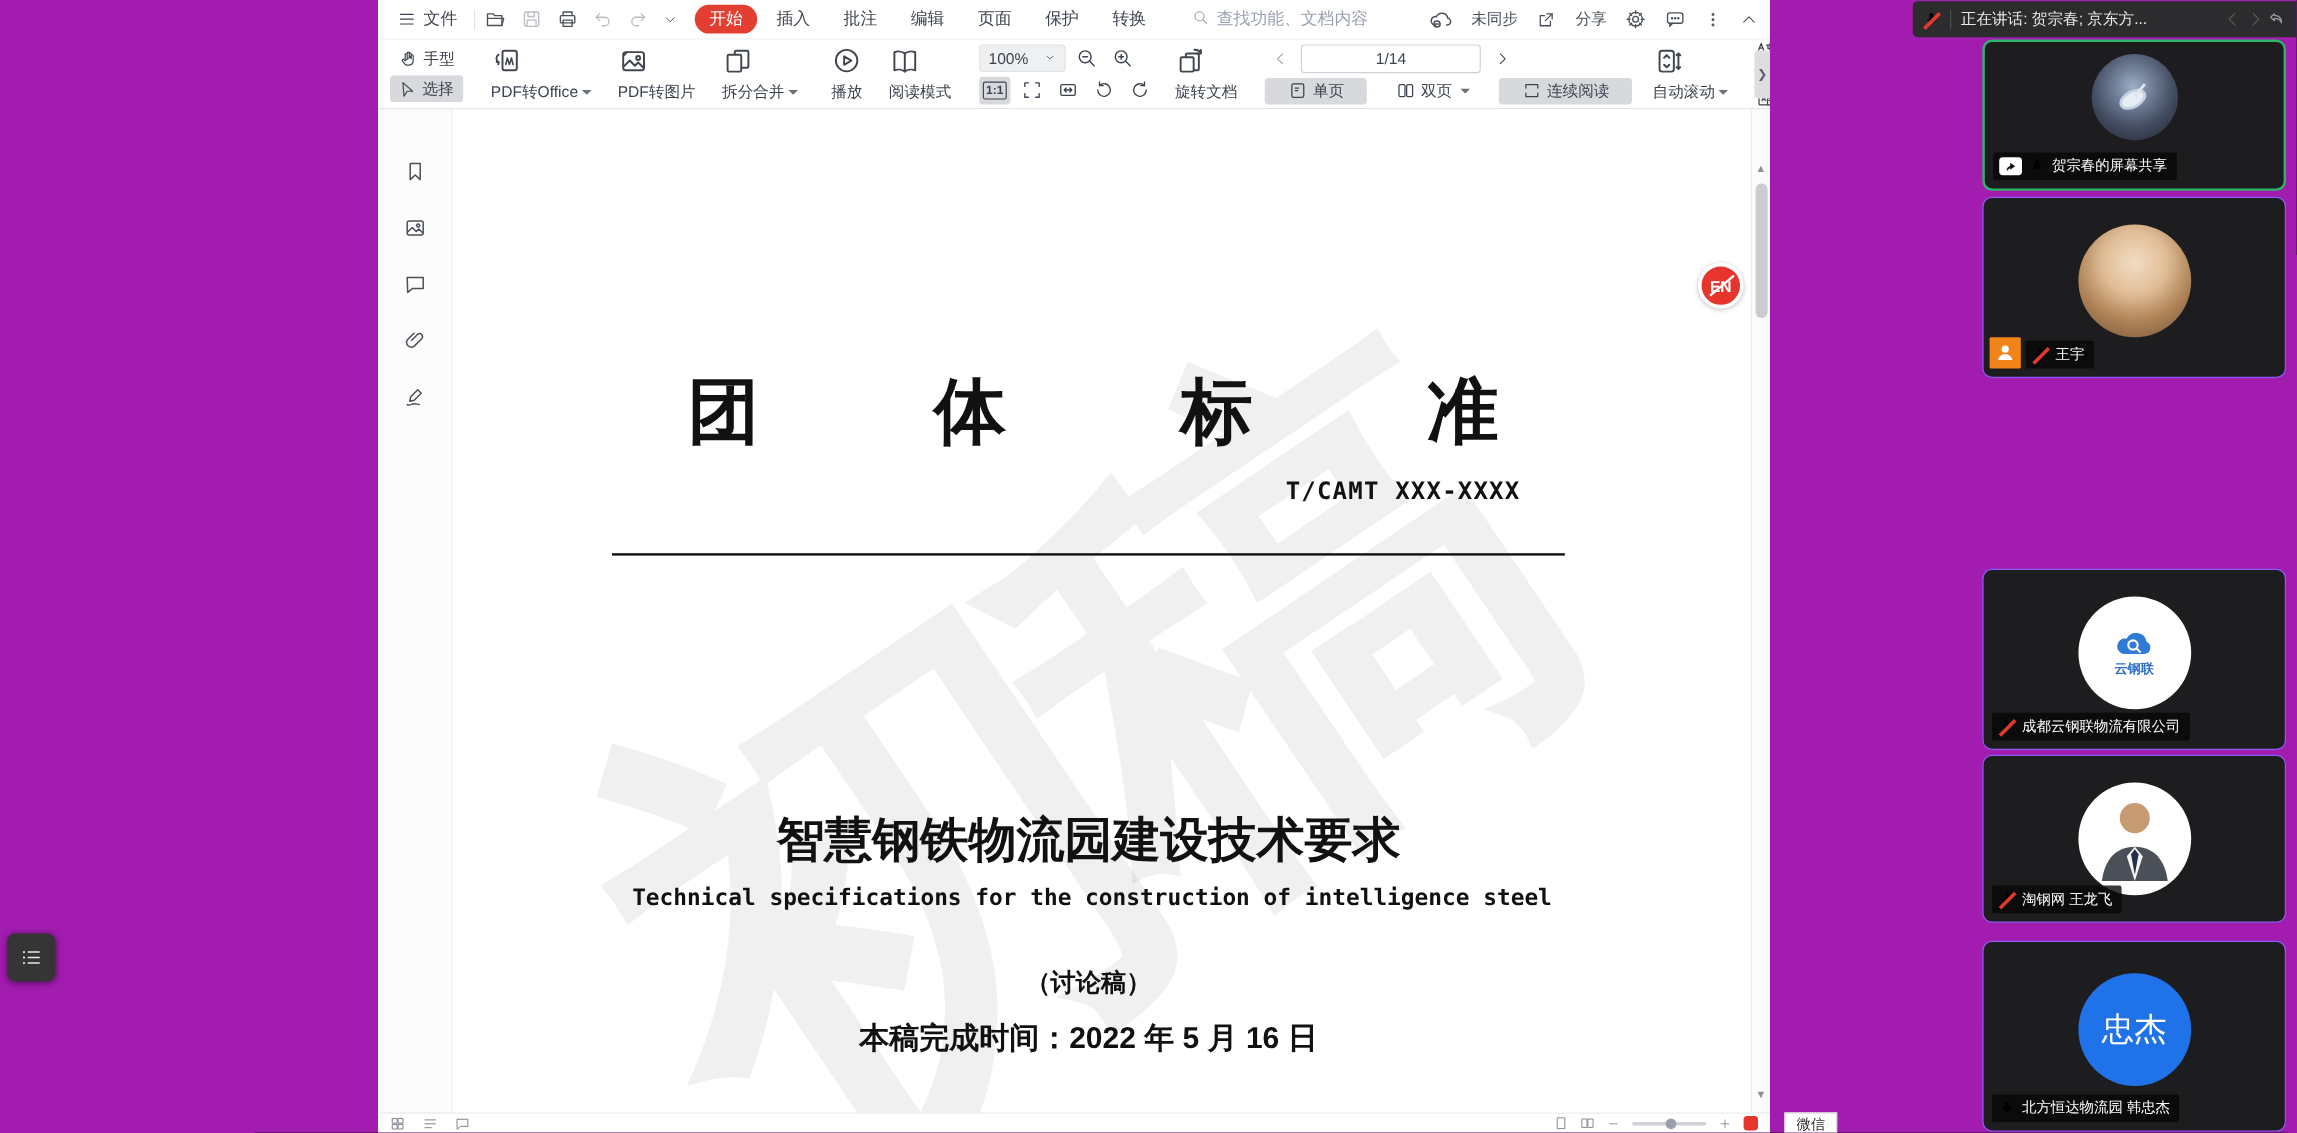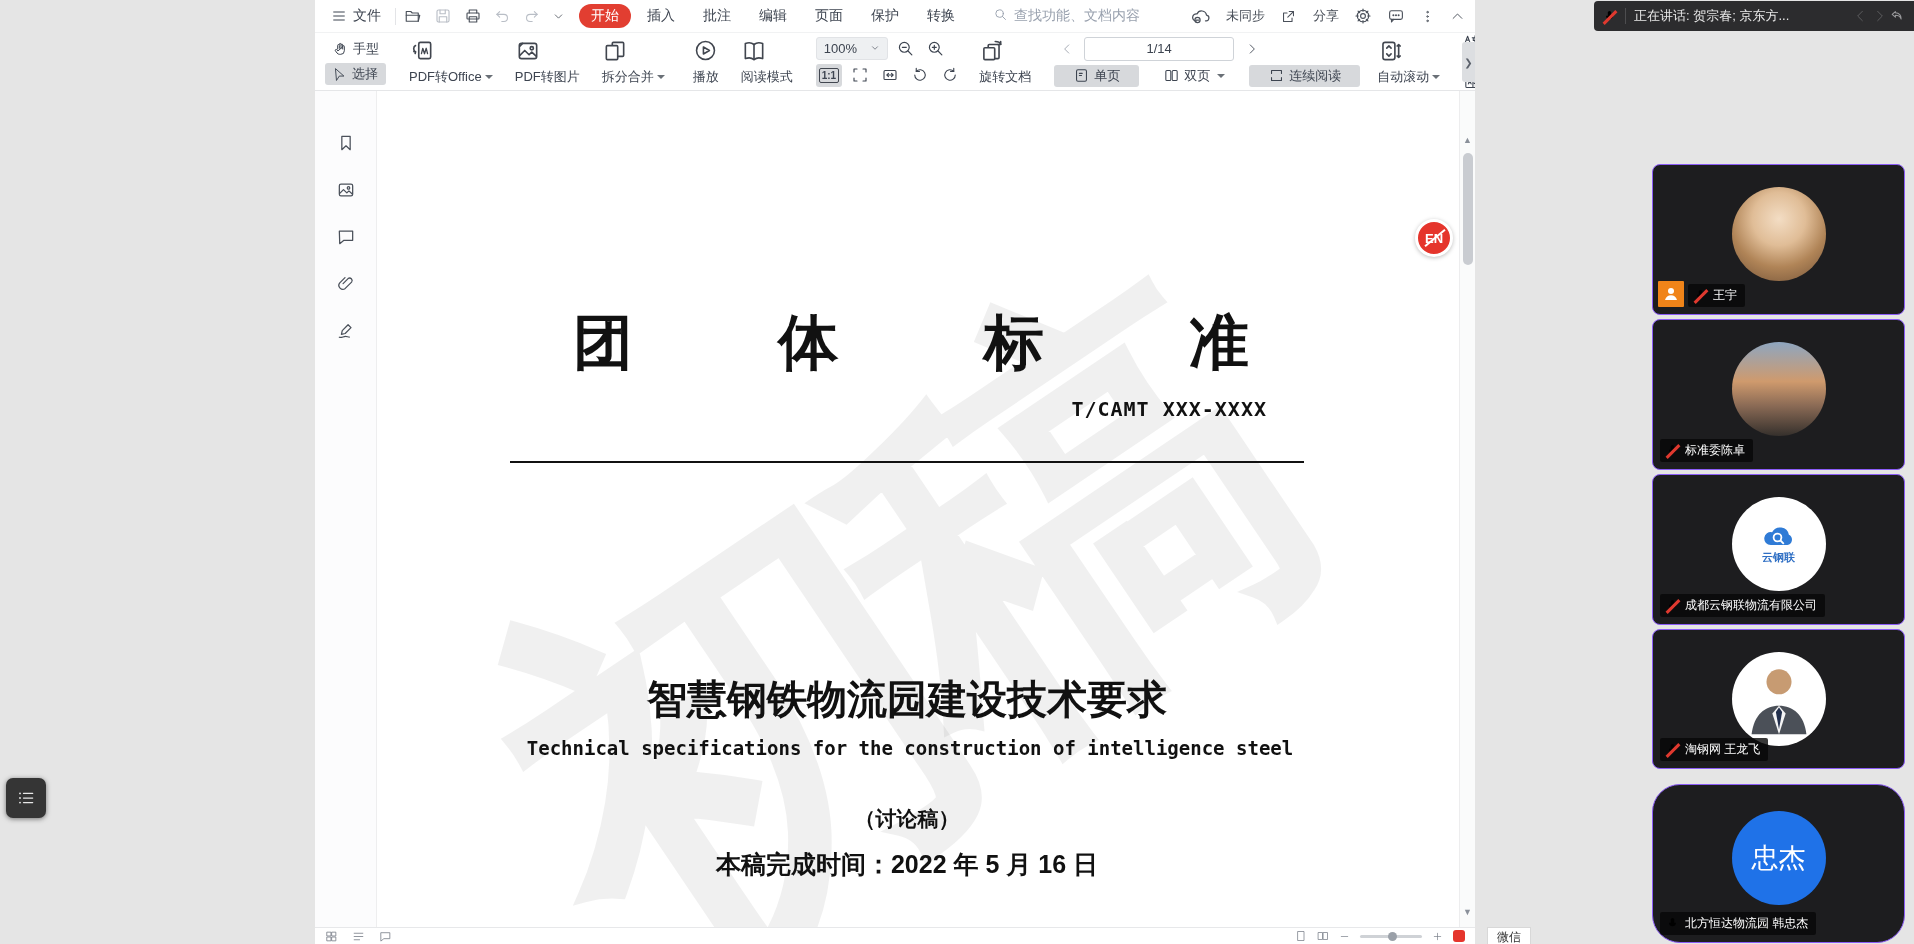--- a/index.html
+++ b/index.html
@@ -1,18 +1,18 @@
 <!DOCTYPE html>
 <html><head>
 <meta charset="utf-8">
 <style>
   * { margin:0; padding:0; box-sizing:border-box; }
   html,body { background:#000; }
   body { font-family:"Liberation Sans", sans-serif; }
-  #stage { position:relative; width:1914px; height:944px; background:#e5e5e5; overflow:hidden; }
+  #stage { position:relative; width:1914px; height:944px; background:#a21caf; overflow:hidden; }
 
   
   .wps { position:absolute; left:315px; top:0; width:1160px; height:944px; background:#fff;
          display:flex; flex-direction:column; overflow:hidden; }
 
   
   .menubar { height:33px; flex:0 0 33px; display:flex; align-items:center; padding:0 10px;
              font-size:14px; color:#3d4450; border-bottom:1px solid #f1f2f3; white-space:nowrap; }
   .mb-file { display:flex; align-items:center; gap:6px; padding:0 6px; cursor:default; }
   .vdiv { width:1px; height:17px; background:#e3e4e7; margin:0 8px; }
@@ -640,48 +640,59 @@
           </svg>
         </span>
       <span class="i">
           <svg width="17" height="17" viewBox="0 0 24 24" style="stroke:#9a9a9c">
             <path d="M9 5 4.5 9 9 13v-2.8c4.2 0 7 1.6 8.2 5.3.3-5-2.8-8.7-8.2-8.7z"></path>
           </svg>
         </span>
     </div>
   </div>
 
+  <div class="tile speaking" style="top:33px; height:126px;">
+    <div class="avatar av-dish" style="width:72px; height:72px; top:10px;">
+      <svg width="40" height="40" viewBox="0 0 24 24" style="stroke:#dfe6ee; fill:none; stroke-width:1.4;">
+          <ellipse cx="11" cy="13" rx="6.5" ry="3.8" transform="rotate(-28 11 13)" fill="#e8edf4" stroke="#c6d2e2"></ellipse>
+          <path d="M12 11.5 17 5.5"></path>
+        </svg>
+    </div>
+    <div class="label">
+      <span class="sharebadge">
+          <svg width="12" height="12" viewBox="0 0 24 24" style="stroke:#1d1d1f; stroke-width:2;">
+            <path d="M5 18c1.2-4.5 4.6-7 9-7"></path>
+            <path d="M10.5 6.5 17 11l-6.5 4.5"></path>
+          </svg>
+        </span>
+      <span class="mic"><svg width="15" height="15" viewBox="0 0 24 24">
+            <rect x="9.3" y="3" width="5.4" height="9.5" rx="2.7"></rect>
+            <path d="M6.5 10.8a5.5 5.5 0 0 0 11 0M12 16.5v2.7M9.3 19.6h5.4"></path>
+          </svg></span>
+      <span>贺宗春的屏幕共享</span>
+    </div>
+  </div>
 
   <div class="tile" style="top:164px; height:151px;">
     <div class="avatar av-woman" style="width:94px; height:94px; top:22px;"></div>
     <div class="member-badge">
       <svg width="18" height="18" viewBox="0 0 24 24" style="fill:#fff; stroke:none;">
           <circle cx="12" cy="8" r="4"></circle>
           <path d="M4 20c1-4.5 4.2-6.5 8-6.5s7 2 8 6.5z"></path>
         </svg>
     </div>
     <div class="label offset">
       <span class="mic muted"><svg width="15" height="15" viewBox="0 0 24 24">
             <rect x="9.3" y="3" width="5.4" height="9.5" rx="2.7"></rect>
             <path d="M6.5 10.8a5.5 5.5 0 0 0 11 0M12 16.5v2.7M9.3 19.6h5.4"></path>
           </svg></span>
       <span>王宇</span>
     </div>
   </div>
 
-  <div class="tile" style="top:319px; height:151px;">
-    <div class="avatar av-balloon" style="width:94px; height:94px; top:22px;"></div>
-    <div class="label">
-      <span class="mic muted"><svg width="15" height="15" viewBox="0 0 24 24">
-            <rect x="9.3" y="3" width="5.4" height="9.5" rx="2.7"></rect>
-            <path d="M6.5 10.8a5.5 5.5 0 0 0 11 0M12 16.5v2.7M9.3 19.6h5.4"></path>
-          </svg></span>
-      <span>标准委陈卓</span>
-    </div>
-  </div>
 
   <div class="tile" style="top:474px; height:151px;">
     <div class="avatar av-white" style="width:94px; height:94px; top:22px;">
       <svg width="36" height="26" viewBox="0 0 24 16" style="stroke:none;">
           <path d="M6.5 14a4.3 4.3 0 1 1 .9-8.5A6 6 0 0 1 18.6 7.2 3.6 3.6 0 0 1 17.6 14z" fill="#2f7bd6"></path>
           <circle cx="11" cy="9" r="2.6" fill="none" stroke="#fff" stroke-width="1.2"></circle>
           <path d="M13 11l2.2 2.2" stroke="#fff" stroke-width="1.2"></path>
         </svg>
       <span class="logo-cap">云钢联</span>
     </div>
@@ -705,21 +716,21 @@
     </div>
     <div class="label">
       <span class="mic muted"><svg width="15" height="15" viewBox="0 0 24 24">
             <rect x="9.3" y="3" width="5.4" height="9.5" rx="2.7"></rect>
             <path d="M6.5 10.8a5.5 5.5 0 0 0 11 0M12 16.5v2.7M9.3 19.6h5.4"></path>
           </svg></span>
       <span>淘钢网 王龙飞</span>
     </div>
   </div>
 
-  <div class="tile" style="top:784px; height:159px;border-radius:28px;">
+  <div class="tile" style="top:784px; height:159px;">
     <div class="avatar av-blue" style="width:94px; height:94px; top:26px;">
       <span>忠杰</span>
     </div>
     <div class="label">
       <span class="mic"><svg width="15" height="15" viewBox="0 0 24 24">
             <rect x="9.3" y="3" width="5.4" height="9.5" rx="2.7"></rect>
             <path d="M6.5 10.8a5.5 5.5 0 0 0 11 0M12 16.5v2.7M9.3 19.6h5.4"></path>
           </svg></span>
       <span>北方恒达物流园 韩忠杰</span>
     </div>

